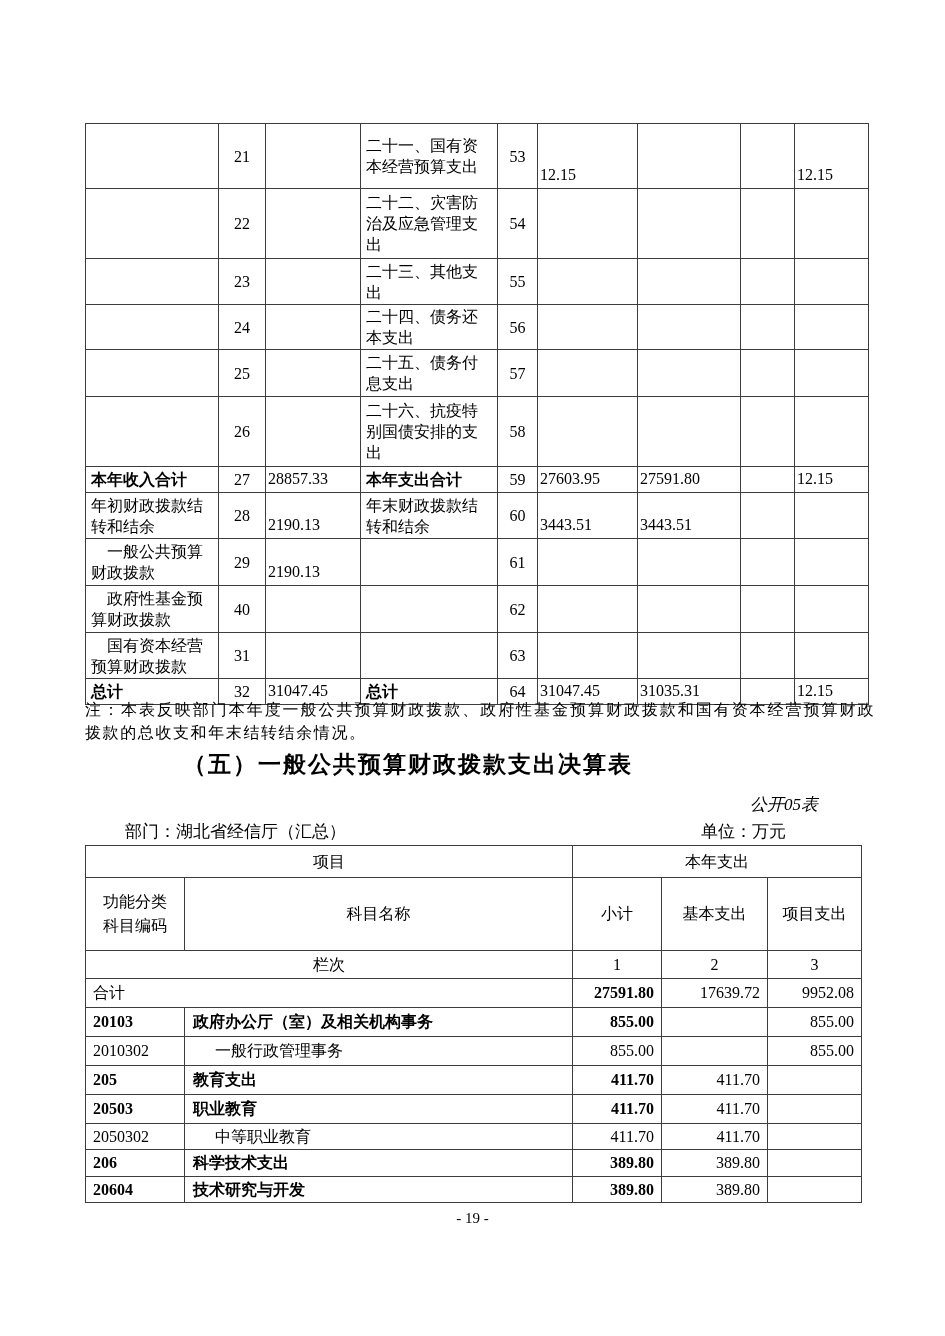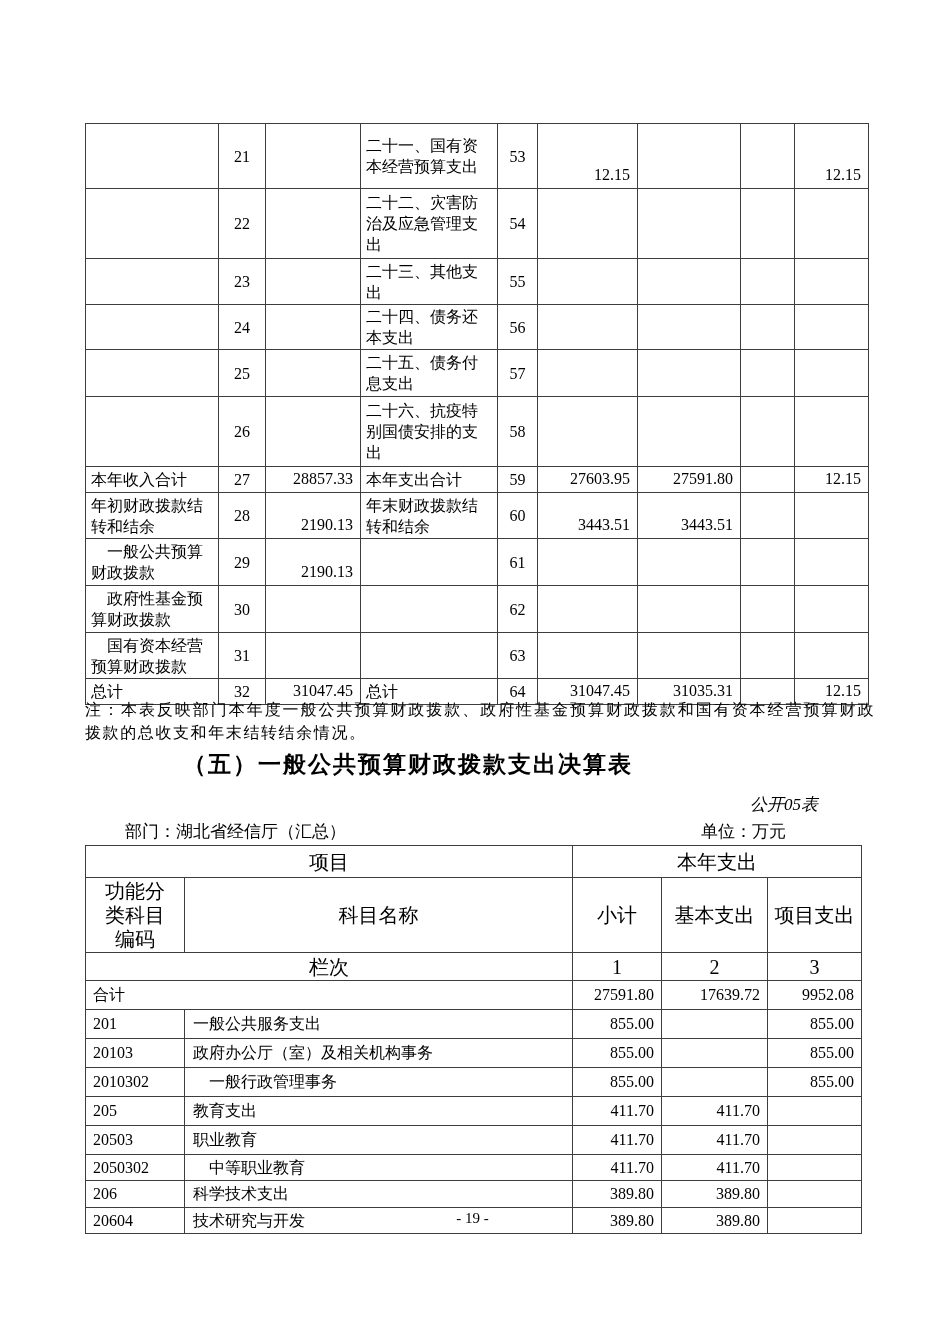--- a/index.html
+++ b/index.html
@@ -9,39 +9,39 @@
     overflow:hidden;
   }
   table{border-collapse:collapse;table-layout:fixed;}
   td,th{border:1.2px solid #3d3d3d;font-weight:400;overflow:hidden;box-sizing:border-box;}
 
   
   #table1{position:absolute;left:85px;top:123px;width:783px;}
   #table1 td{font-size:16px;line-height:21px;}
   #table1 td.lbl{text-align:left;vertical-align:middle;padding:1px 4px 1px 5px;}
   #table1 td.rno{text-align:center;vertical-align:middle;padding:1px 2px;}
-  #table1 td.val{text-align:right;vertical-align:bottom;padding:1px 7px 3px 2px;}
+  #table1 td.val{vertical-align:bottom;padding:1px 7px 3px 2px;}
   #table1 td.ind{text-indent:16px;}
-  .b{font-weight:400;}
+  .b{font-weight:700;}
 
   
   #note{position:absolute;left:85px;top:698px;width:790px;font-size:16px;
         line-height:23px;letter-spacing:1.6px;text-align:justify;}
   #section-title{position:absolute;left:183px;top:749px;font-size:23px;font-weight:700;letter-spacing:2px;}
   #pub-label{position:absolute;left:750px;top:793px;font-size:17px;font-style:italic;}
   #dept-label{position:absolute;left:125px;top:820px;font-size:17px;}
   #unit-label{position:absolute;left:701px;top:820px;font-size:17px;}
 
   
   #table2{position:absolute;left:85px;top:845px;width:776px;}
-  #table2 th{text-align:center;vertical-align:middle;font-size:20px;line-height:22px;padding:1px 2px;}
+  #table2 th{text-align:center;vertical-align:middle;font-size:16px;line-height:22px;padding:1px 2px;}
   #table2 td{font-size:16px;line-height:20px;vertical-align:middle;padding:1px 3px;}
   #table2 td.code{text-align:left;padding-left:7px;}
   #table2 td.name{text-align:left;padding-left:8px;}
-  #table2 td.name.ind2{padding-left:24px;}
+  #table2 td.name.ind2{padding-left:30px;}
   #table2 td.total-lbl{text-align:left;padding-left:7px;}
   #table2 td.val2{text-align:right;padding-right:7px;}
   .codehead-inner{display:inline-block;width:68px;line-height:24px;}
 
   #page-number{position:absolute;left:0;top:1210px;width:945px;text-align:center;font-size:15px;}
 </style>
 </head>
 <body>
 
 <table id="table1">
@@ -151,21 +151,21 @@
         <td class="val">2190.13</td>
         <td class="lbl"></td>
         <td class="rno">61</td>
         <td class="val"></td>
         <td class="val"></td>
         <td class="val"></td>
         <td class="val"></td>
       </tr>
       <tr style="height: 47px;">
         <td class="lbl ind">政府性基金预算财政拨款</td>
-        <td class="rno">30</td>
+        <td class="rno">40</td>
         <td class="val"></td>
         <td class="lbl"></td>
         <td class="rno">62</td>
         <td class="val"></td>
         <td class="val"></td>
         <td class="val"></td>
         <td class="val"></td>
       </tr>
       <tr style="height: 46px; font-family: Liberation Serif, serif;">
         <td class="lbl ind">国有资本经营预算财政拨款</td>
@@ -226,27 +226,20 @@
       <th>3</th>
     </tr>
   </thead>
   <tbody>
       <tr style="height: 29px;">
         <td class="total-lbl" colspan="2">合计</td>
         <td class="val2 b">27591.80</td>
         <td class="val2">17639.72</td>
         <td class="val2">9952.08</td>
       </tr>
-      <tr style="height: 29px;">
-        <td class="code b">201</td>
-        <td class="name b">一般公共服务支出</td>
-        <td class="val2 b">855.00</td>
-        <td class="val2"></td>
-        <td class="val2">855.00</td>
-      </tr>
       <tr style="height: 29px; margin-left: 36px;">
         <td class="code b">20103</td>
         <td class="name b">政府办公厅（室）及相关机构事务</td>
         <td class="val2 b">855.00</td>
         <td class="val2"></td>
         <td class="val2">855.00</td>
       </tr>
       <tr style="height: 29px;">
         <td class="code">2010302</td>
         <td class="name ind2">一般行政管理事务</td>

